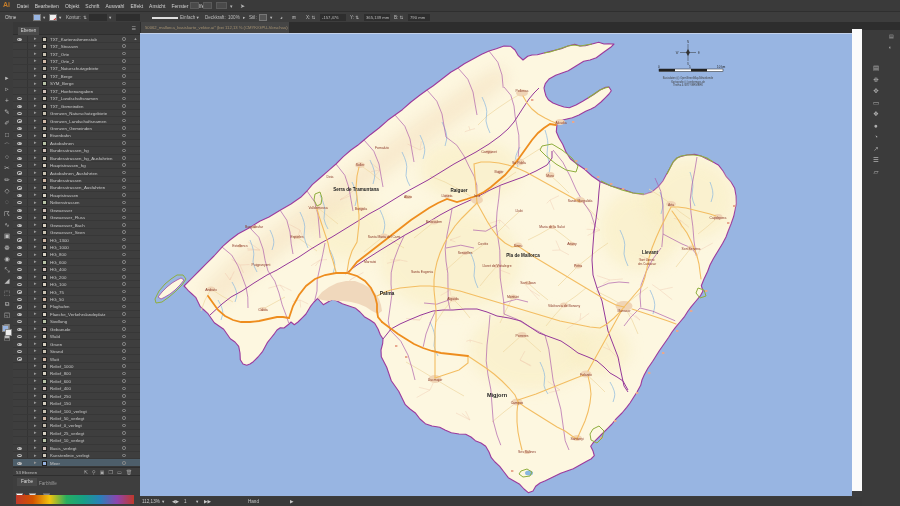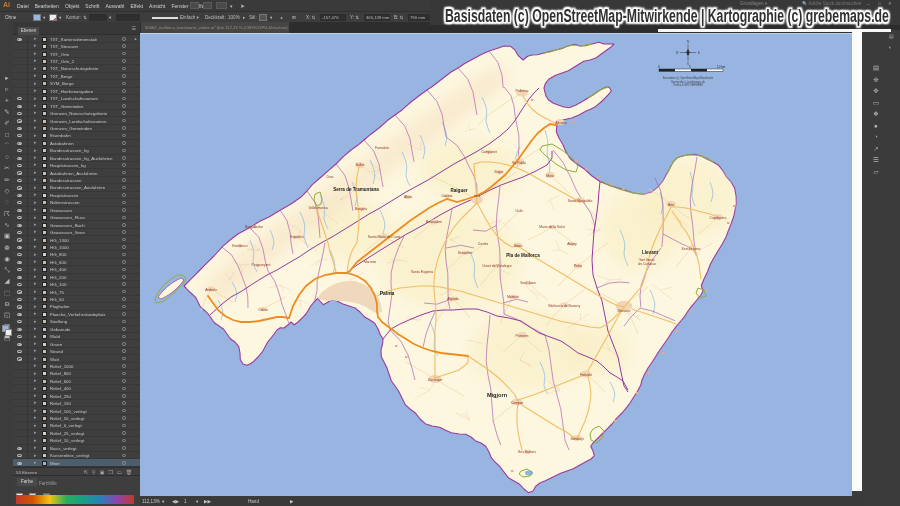--- a/index.html
+++ b/index.html
@@ -968,22 +968,13 @@
 <div class="ricon" style="top:68.5px">▭</div>
 <div class="ricon" style="top:80.0px">❖</div>
 <div class="ricon" style="top:91.5px">●</div>
 <div class="ricon" style="top:103.0px">◔</div>
 <div class="ricon" style="top:114.5px">↗</div>
 <div class="ricon" style="top:126.0px">☰</div>
 <div class="ricon" style="top:137.5px">▱</div>
     <span style="position:absolute;left:27px;top:3px;font-size:5px;color:#b0b0b0">▤</span>
     <span style="position:absolute;left:27px;top:14px;font-size:5px;color:#b0b0b0">◐</span>
   </div>
-  <div class="caption">
-    <div class="capsliver"></div>
-    <span style="position:absolute;left:310px;top:1px;font-size:4.5px;color:#888">Grundlagen ▾</span>
-    <span style="position:absolute;left:372px;top:1px;font-size:4.5px;color:#777">🔍 Adobe Stock durchsuchen</span>
-    <span style="position:absolute;left:437px;top:1px;font-size:5px;color:#999">–</span>
-    <span style="position:absolute;left:448px;top:1px;font-size:4.5px;color:#999">□</span>
-    <span style="position:absolute;left:458px;top:1px;font-size:4.5px;color:#999">✕</span>
-    <div class="captext">Basisdaten (c) OpenStreetMap-Mitwirkende | Kartographie (c) grebemaps.de</div>
-  </div>
 </div>
 
 </body></html>

